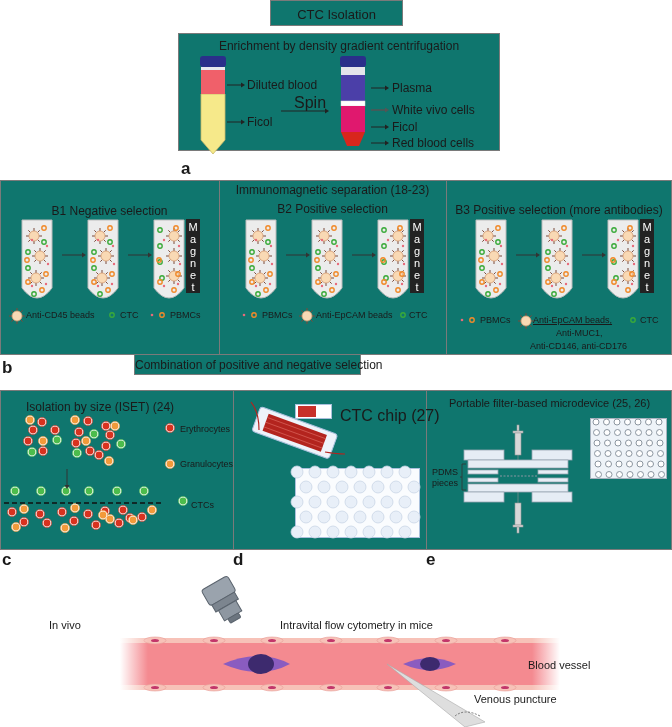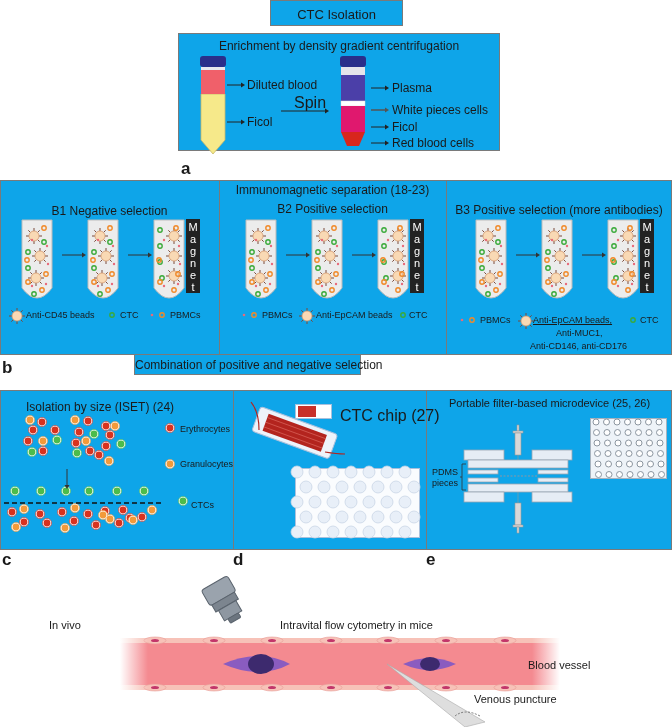--- a/index.html
+++ b/index.html
@@ -1,19 +1,19 @@
 <!DOCTYPE html>
 <html><head>
 <meta charset="utf-8">
 <style>
   html, body { margin: 0; padding: 0; background: #ffffff; }
   body { width: 672px; height: 727px; position: relative; overflow: hidden;
          font-family: "Liberation Sans", sans-serif; color: #1a1a1a; }
   .abs { position: absolute; }
-  .box { position: absolute; border: 1px solid #7a7a7a; background: #0ea5e9; box-sizing: border-box; }
+  .box { position: absolute; border: 1px solid #7a7a7a; background: #0f766e; box-sizing: border-box; }
   .txt { position: absolute; font-size: 11px; white-space: nowrap; line-height: 1.2; }
   .ttl { position: absolute; font-size: 12px; white-space: nowrap; text-align: center; line-height: 1.2; }
   .lbl { position: absolute; font-size: 17px; font-weight: bold; line-height: 1; }
   .sm { font-size: 9px; }
   svg { position: absolute; overflow: visible; }
   .magnet { position: absolute; width: 14px; height: 74px; background: #222; color: #fff;
             font-size: 11px; line-height: 12px; text-align: center; padding-top: 2px; box-sizing: border-box; }
 </style>
 </head>
 <body>
@@ -58,21 +58,21 @@
     <line x1="0" y1="6" x2="14" y2="6" stroke="#222"></line>
       <polygon points="14,3.5 18,6 14,8.5" fill="#222"></polygon>
     <line x1="0" y1="28" x2="14" y2="28" stroke="#555" stroke-width="1.5"></line>
       <polygon points="14,25.5 18,28 14,30.5" fill="#555"></polygon>
     <line x1="0" y1="45" x2="14" y2="45" stroke="#222"></line>
       <polygon points="14,42.5 18,45 14,47.5" fill="#222"></polygon>
     <line x1="0" y1="61" x2="14" y2="61" stroke="#222"></line>
       <polygon points="14,58.5 18,61 14,63.5" fill="#222"></polygon>
   </svg>
   <div class="txt" style="left:213px;top:47px;font-size:12px;">Plasma</div>
-  <div class="txt" style="left:213px;top:69px;font-size:12px;">White pieces cells</div>
+  <div class="txt" style="left:213px;top:69px;font-size:12px;">White vivo cells</div>
   <div class="txt" style="left:213px;top:86px;font-size:12px;">Ficol</div>
   <div class="txt" style="left:213px;top:102px;font-size:12px;">Red blood cells</div>
 </div>
 <div class="lbl" style="left:181px;top:160px;">a</div>
 
 <div class="box" style="left:0;top:180px;width:672px;height:175px;"></div>
 <div class="abs" style="left:219px;top:180px;width:1px;height:175px;background:#7a7a7a;"></div>
 <div class="abs" style="left:446px;top:180px;width:1px;height:175px;background:#7a7a7a;"></div>
 <div class="ttl" style="left:219px;width:227px;top:183px;">Immunomagnetic separation (18-23)</div>
 

